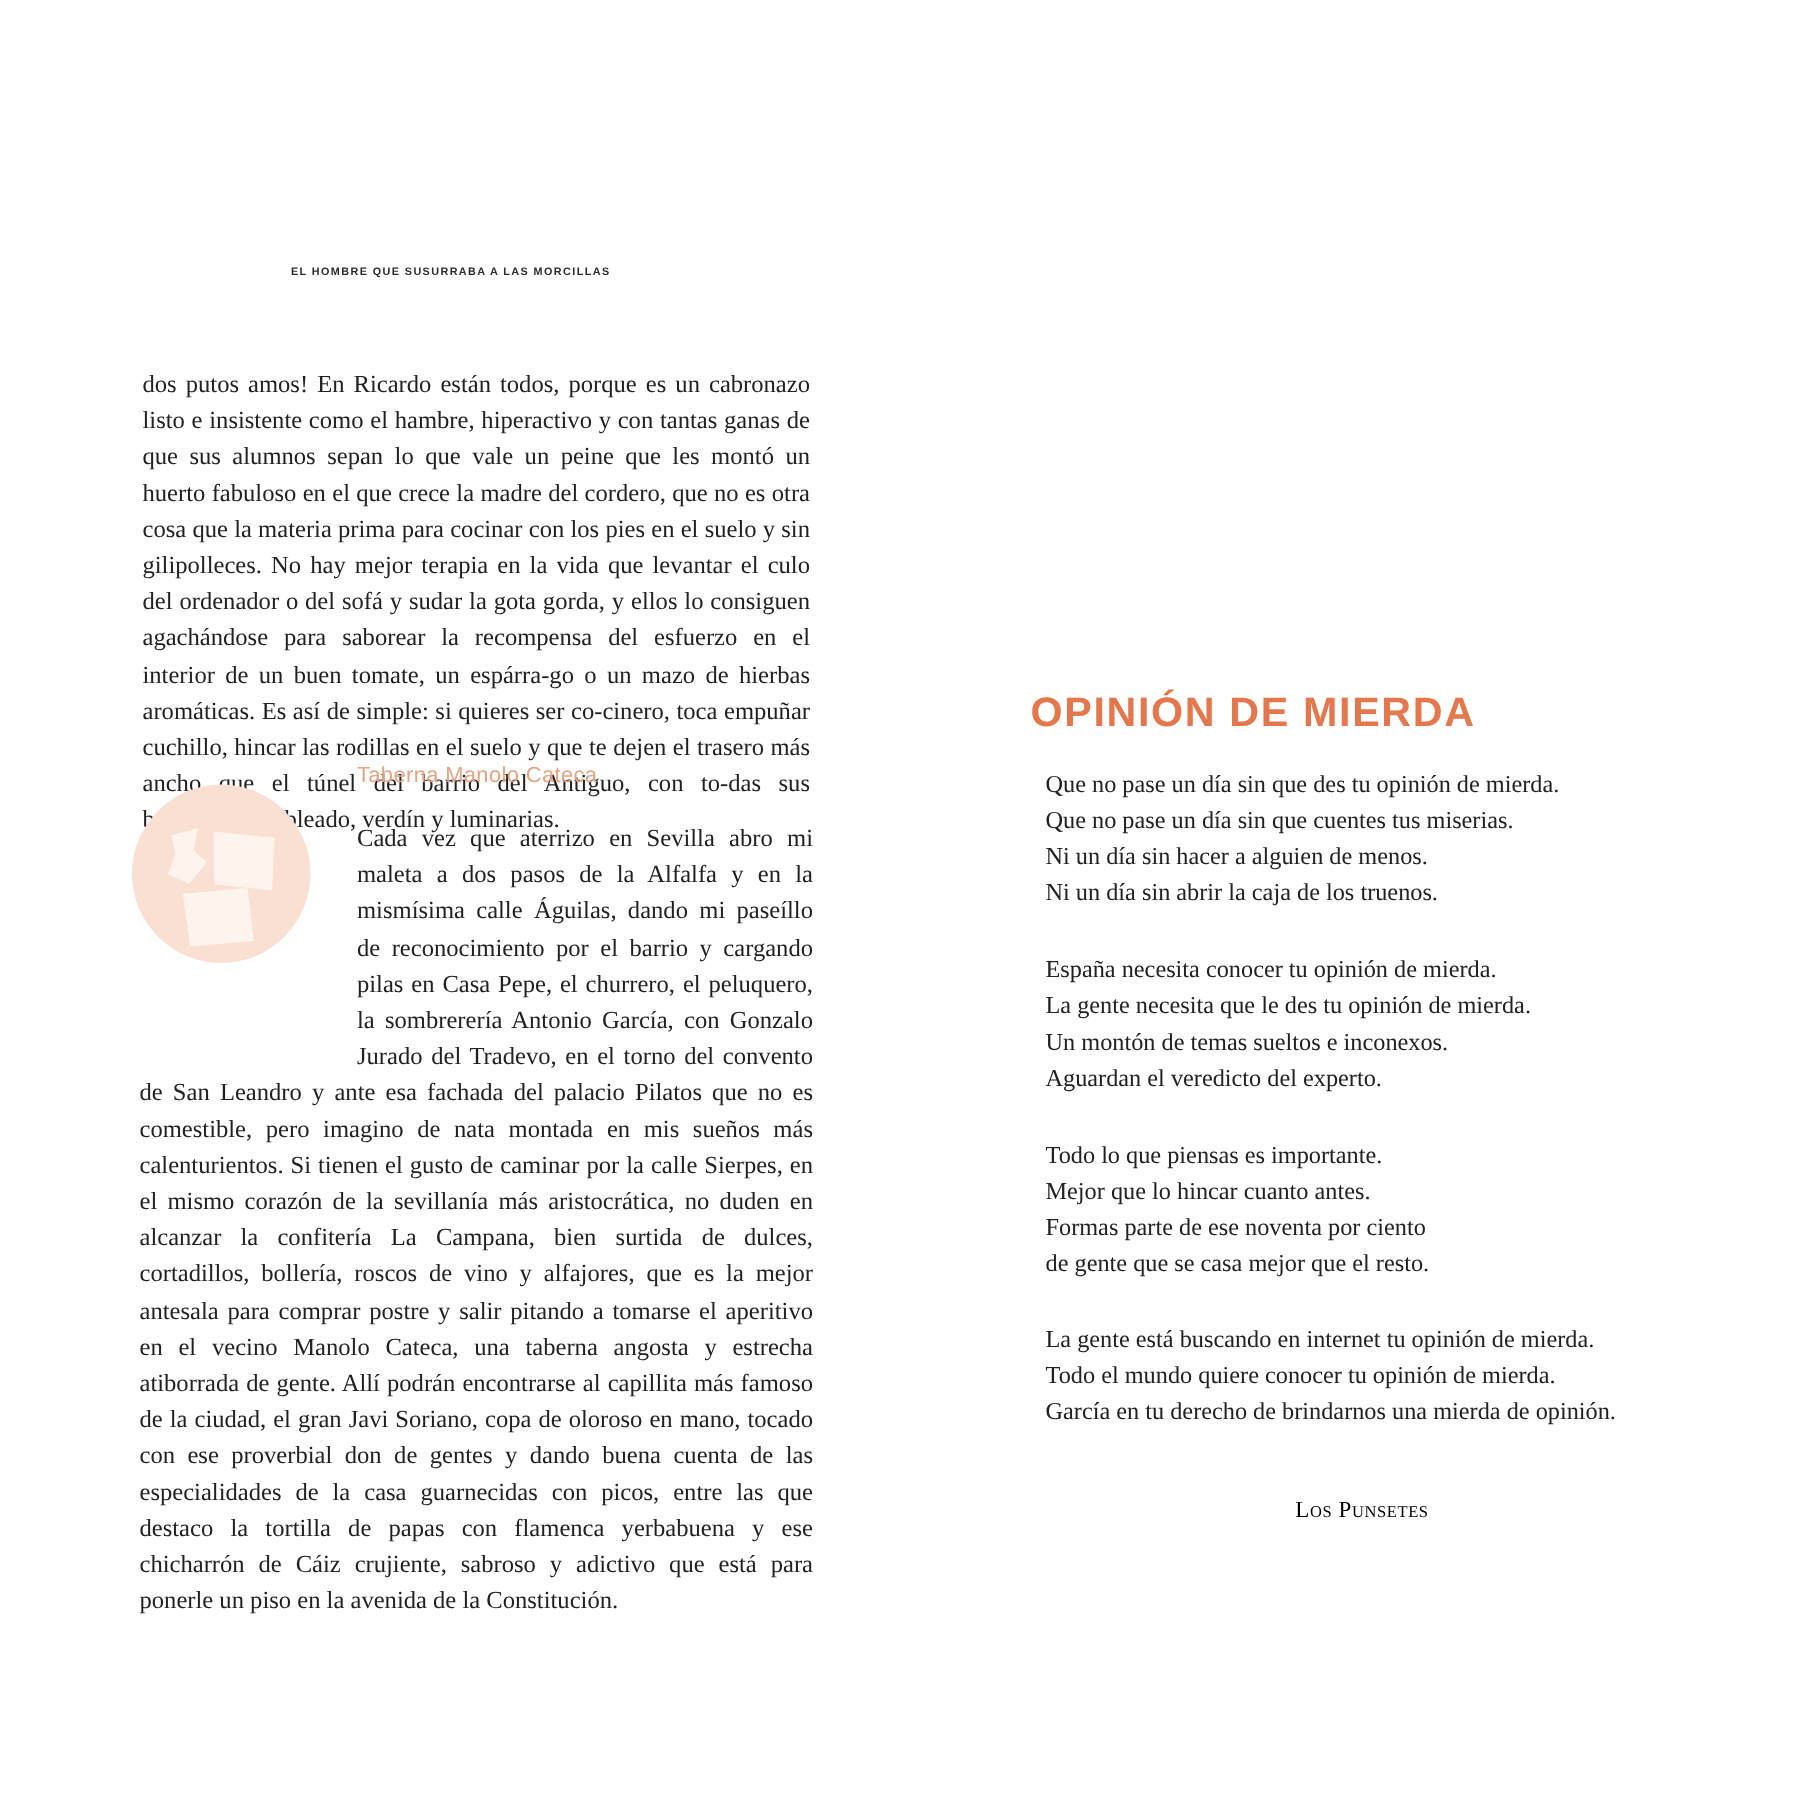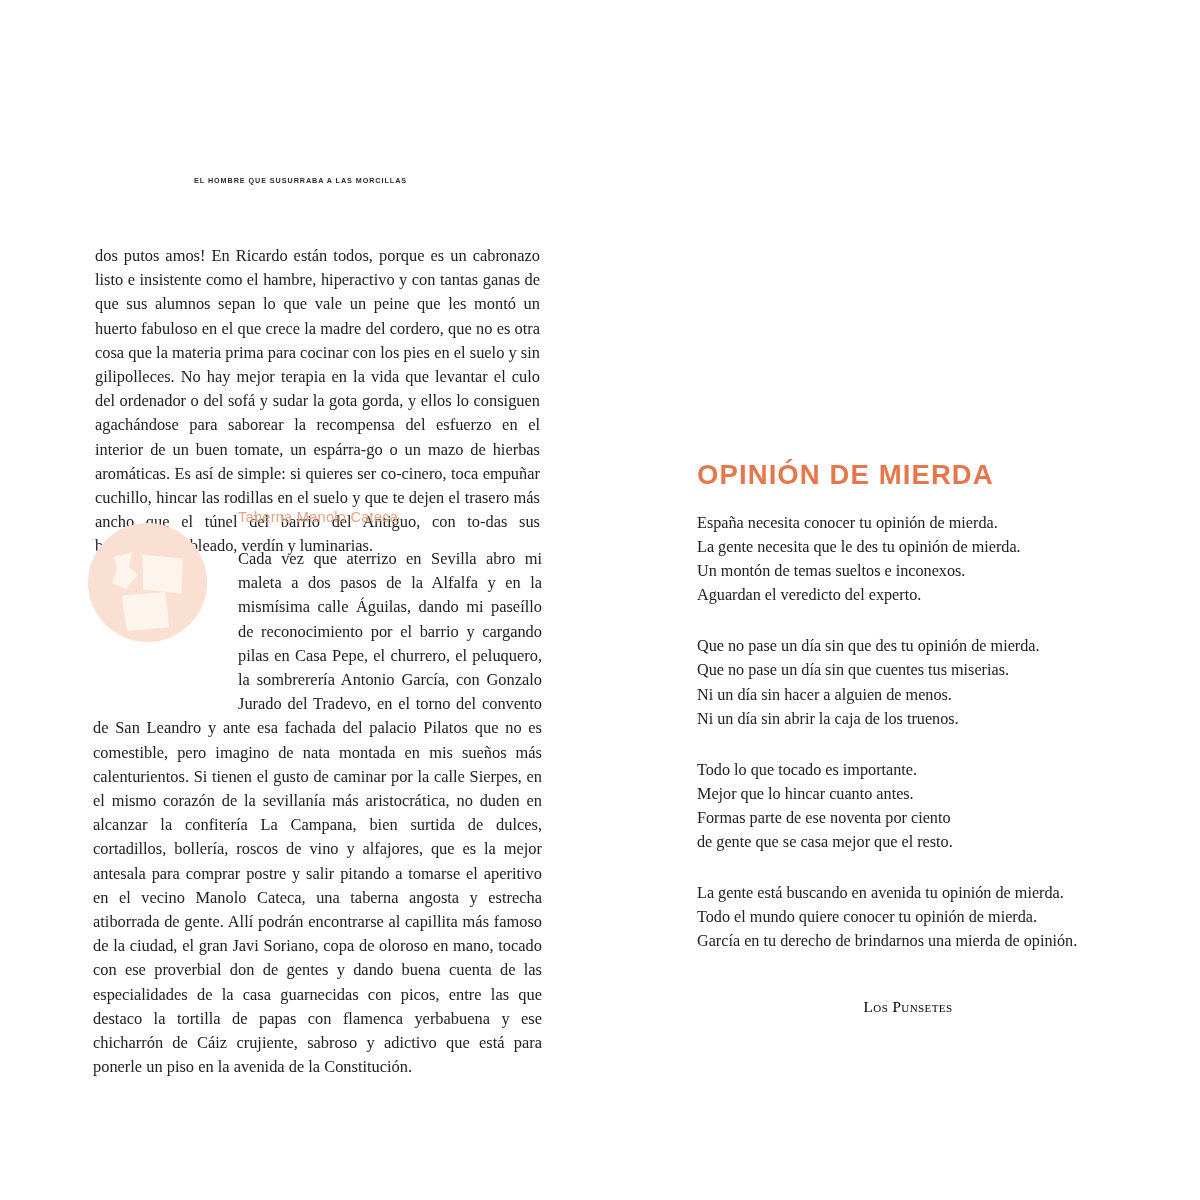--- a/index.html
+++ b/index.html
@@ -112,21 +112,21 @@
   .page-right {
     position: absolute;
     left: 600px;
     top: 0;
     width: 600px;
     height: 1200px;
   }
 
   .poem-title {
     position: absolute;
-    left: 97px;
+    left: 87px;
     top: 441px;
     width: 420px;
     font-family: "Liberation Sans", "DejaVu Sans", sans-serif;
     font-size: 27.5px;
     font-weight: 700;
     letter-spacing: 1.1px;
     color: #e4774b;
     white-space: nowrap;
   }
 
@@ -196,42 +196,42 @@
     </div>
   </div>
 
   <div class="page-right">
 
     <h1 class="poem-title">OPINIÓN DE MIERDA</h1>
 
     <div class="poem-body">
 
       <div class="stanza">
+        <span class="line">Que no pase un día sin que des tu opinión de mierda.</span>
+        <span class="line">Que no pase un día sin que cuentes tus miserias.</span>
+        <span class="line">Ni un día sin hacer a alguien de menos.</span>
+        <span class="line">Ni un día sin abrir la caja de los truenos.</span>
+      </div>
+
+      <div class="stanza">
         <span class="line">España necesita conocer tu opinión de mierda.</span>
         <span class="line">La gente necesita que le des tu opinión de mierda.</span>
         <span class="line">Un montón de temas sueltos e inconexos.</span>
         <span class="line">Aguardan el veredicto del experto.</span>
       </div>
 
       <div class="stanza">
-        <span class="line">Que no pase un día sin que des tu opinión de mierda.</span>
-        <span class="line">Que no pase un día sin que cuentes tus miserias.</span>
-        <span class="line">Ni un día sin hacer a alguien de menos.</span>
-        <span class="line">Ni un día sin abrir la caja de los truenos.</span>
-      </div>
-
-      <div class="stanza">
-        <span class="line">Todo lo que tocado es importante.</span>
+        <span class="line">Todo lo que piensas es importante.</span>
         <span class="line">Mejor que lo hincar cuanto antes.</span>
         <span class="line">Formas parte de ese noventa por ciento</span>
         <span class="line">de gente que se casa mejor que el resto.</span>
       </div>
 
       <div class="stanza">
-        <span class="line">La gente está buscando en avenida tu opinión de mierda.</span>
+        <span class="line">La gente está buscando en internet tu opinión de mierda.</span>
         <span class="line">Todo el mundo quiere conocer tu opinión de mierda.</span>
         <span class="line">García en tu derecho de brindarnos una mierda de opinión.</span>
       </div>
 
       <div class="attribution">Los Punsetes</div>
     </div>
   </div>
 
 </div>
 

